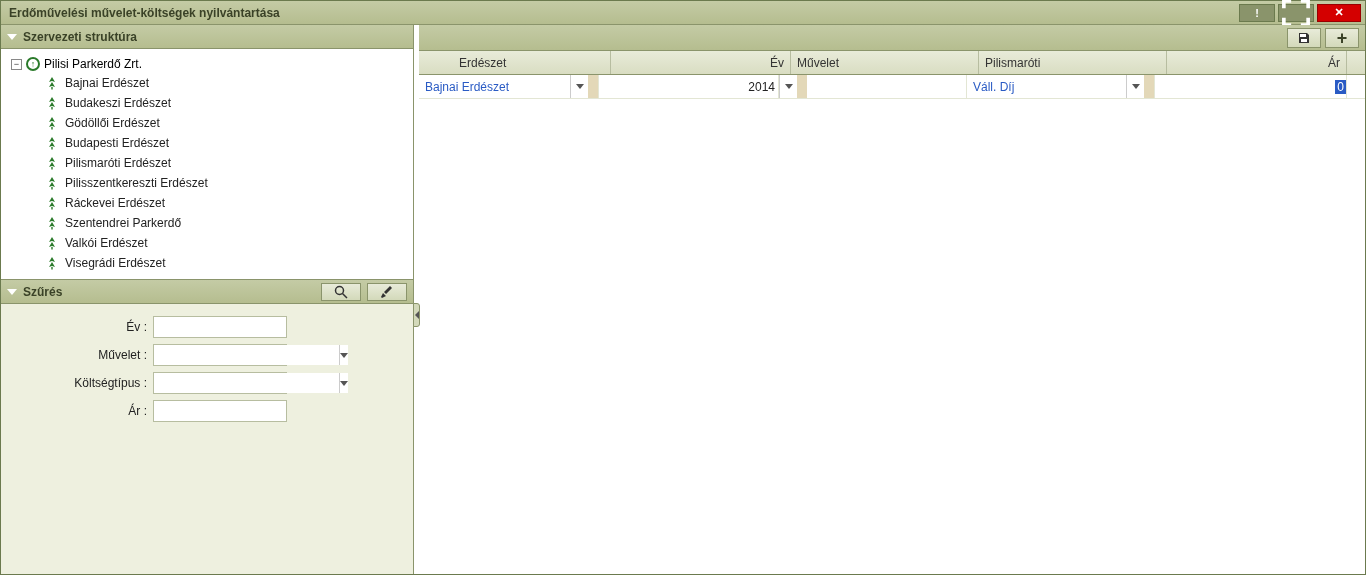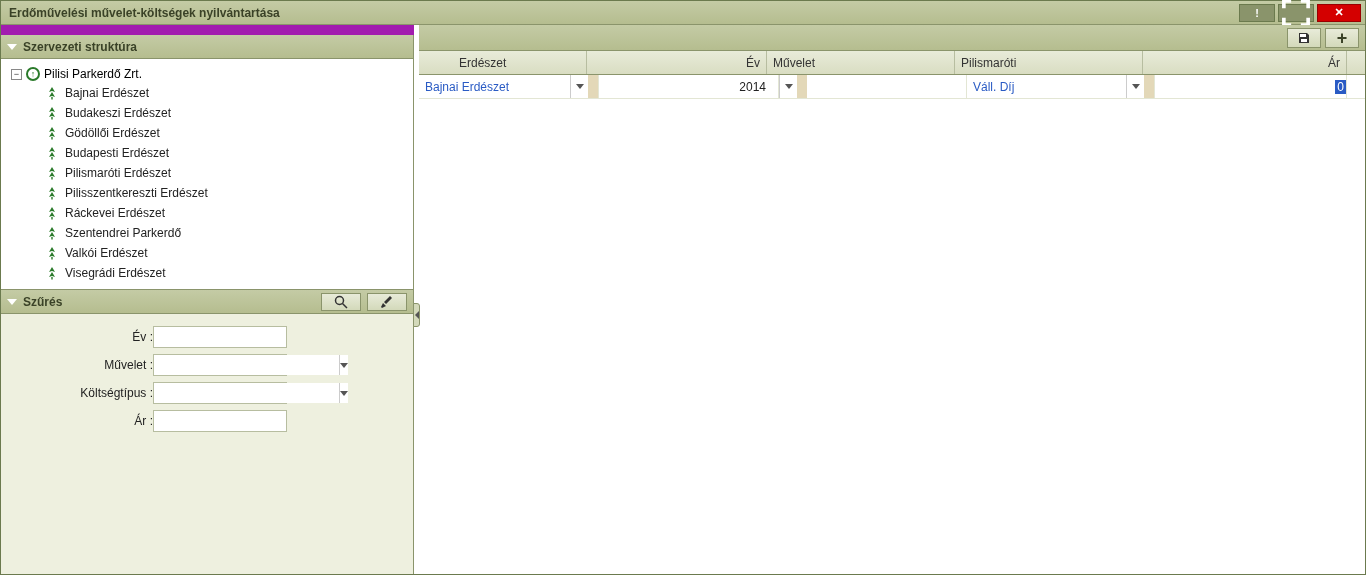--- a/index.html
+++ b/index.html
@@ -12,70 +12,70 @@
 .titlebar-text { font-weight: bold; color: #3a4227; flex: 1; }
 .titlebar-btns { display: flex; gap: 3px; }
 .titlebar-btn { width: 36px; height: 18px; background: #8a946b; border: 1px solid #6b7a4e; display: flex; align-items: center; justify-content: center; color: #fff; font-weight: bold; font-size: 11px; cursor: pointer; }
 .titlebar-btn.close { width: 44px; background: #d40000; border-color: #900; }
 .titlebar-btn.close span { font-size: 14px line-height: 1; }
 
 
 .body { flex: 1; display: flex; }
 
 
-.left { width: 413px; display: flex; flex-direction: column; border-right: 1px solid #8a946b; margin-top: 10px; }
+.left { width: 413px; display: flex; flex-direction: column; border-right: 1px solid #8a946b; }
 .panel-hdr { height: 24px; background: linear-gradient(#c4cba5, #b5bd8f); display: flex; align-items: center; padding: 0 6px; color: #3a4227; font-weight: bold; border-bottom: 1px solid #8a946b; gap: 6px; }
 .chevron { width: 0; height: 0; border-left: 5px solid transparent; border-right: 5px solid transparent; border-top: 6px solid #fff; }
 .panel-hdr .spacer { flex: 1; }
 .hdr-btn { width: 40px; height: 18px; background: linear-gradient(#e8ebd9, #d3d9ba); border: 1px solid #8a946b; display: flex; align-items: center; justify-content: center; cursor: pointer; }
 .hdr-btn svg { width: 14px; height: 14px; }
 
 .tree { flex: 0 0 auto; background: #fff; padding: 6px 4px 6px 10px; border-bottom: 1px solid #8a946b; }
 .tree-root { display: flex; align-items: center; gap: 4px; padding: 2px 0; }
 .tree-toggle { width: 11px; height: 11px; border: 1px solid #888; background: #fff; display: flex; align-items: center; justify-content: center; font-size: 9px; line-height: 1; cursor: pointer; color: #333; }
 .tree-root-icon { width: 14px; height: 14px; border-radius: 50%; border: 2px solid #2a7a2a; display: flex; align-items: center; justify-content: center; color: #2a7a2a; font-size: 9px; font-weight: bold; }
 .tree-children { padding-left: 34px; }
 .tree-item { display: flex; align-items: center; gap: 6px; padding: 3px 0; cursor: pointer; color: #222; }
 .tree-item-icon { width: 14px; height: 14px; }
 .tree-item-icon svg { width: 14px; height: 14px; }
 
 .filter-body { flex: 1; background: #eef0df; padding: 12px 10px; }
 .filter-row { display: flex; align-items: center; margin-bottom: 6px; }
-.filter-label { width: 142px; text-align: right; color: #222; }
+.filter-label { width: 142px; text-align: right; padding-right: 6px; color: #222; }
 .filter-input { width: 134px; height: 22px; border: 1px solid #b7bda0; background: #fff; padding: 0 4px; }
 .filter-combo { width: 134px; height: 22px; border: 1px solid #b7bda0; background: #fff; display: flex; }
 .filter-combo input { flex: 1; border: none; outline: none; padding: 0 4px; }
 .combo-arrow { width: 18px; background: #fff; border-left: 1px solid #ccc; display: flex; align-items: center; justify-content: center; cursor: pointer; }
 .combo-arrow .tri { width: 0; height: 0; border-left: 4px solid transparent; border-right: 4px solid transparent; border-top: 5px solid #555; }
 
 
 .splitter { width: 5px; background: #fff; position: relative; }
 .splitter .grip { position: absolute; left: -1px; top: 278px; width: 7px; height: 24px; background: #d3d9ba; border: 1px solid #8a946b; border-radius: 0 3px 3px 0; cursor: col-resize; display: flex; align-items: center; justify-content: center; }
 .splitter .grip .tri { width: 0; height: 0; border-top: 4px solid transparent; border-bottom: 4px solid transparent; border-right: 4px solid #555; }
 
 
 .right { flex: 1; display: flex; flex-direction: column; }
 .right-toolbar { height: 26px; background: linear-gradient(#c4cba5, #b5bd8f); display: flex; align-items: center; justify-content: flex-end; padding: 0 6px; gap: 4px; border-bottom: 1px solid #8a946b; }
 .tool-btn { width: 34px; height: 20px; background: linear-gradient(#e8ebd9, #d3d9ba); border: 1px solid #8a946b; display: flex; align-items: center; justify-content: center; cursor: pointer; }
 .tool-btn svg { width: 14px; height: 14px; }
 .tool-btn.plus { font-size: 18px; font-weight: bold; color: #3a4227; line-height: 1; }
 
 .grid-header { height: 24px; display: flex; background: linear-gradient(#e8ebd9, #d9ddc2); border-bottom: 1px solid #8a946b; }
 .gh-cell { border-right: 1px solid #b7bda0; padding: 4px 6px; color: #333; display: flex; align-items: center; }
-.gh-erdeszet { width: 168px; padding-left: 40px; }
+.gh-erdeszet { width: 192px; padding-left: 40px; }
 .gh-ev { width: 180px; justify-content: flex-end; }
 .gh-muvelet { width: 188px; }
 .gh-koltseg { width: 188px; }
 .gh-ar { flex: 1; justify-content: flex-end; }
 .gh-end { width: 18px; border-right: none; }
 
 .grid-row { height: 24px; display: flex; border-bottom: 1px solid #e3e6d4; align-items: stretch; }
 .gr-cell { border-right: 1px solid #e3e6d4; padding: 0; display: flex; align-items: center; }
 .gr-erdeszet { width: 180px; }
-.gr-ev { width: 180px; justify-content: flex-end; padding-right: 12px; }
+.gr-ev { width: 180px; justify-content: flex-end; padding-right: 3px; }
 .gr-muvelet { width: 188px; }
 .gr-koltseg { width: 188px; }
 .gr-ar { flex: 1; justify-content: flex-end; }
 .gr-end { width: 18px; border-right: none; }
 
 .cell-combo { display: flex; width: 100%; height: 100%; }
 .cell-combo .val { flex: 1; padding: 0 6px; color: #2a5bc4; display: flex; align-items: center; overflow: hidden; white-space: nowrap; }
 .cell-combo .arrow { width: 18px; border-left: 1px solid #ccc; display: flex; align-items: center; justify-content: center; cursor: pointer; }
 .cell-combo .arrow .tri { width: 0; height: 0; border-left: 4px solid transparent; border-right: 4px solid transparent; border-top: 5px solid #555; }
 .cell-combo .divider-orange { width: 10px; background: #e3d8b8; }

